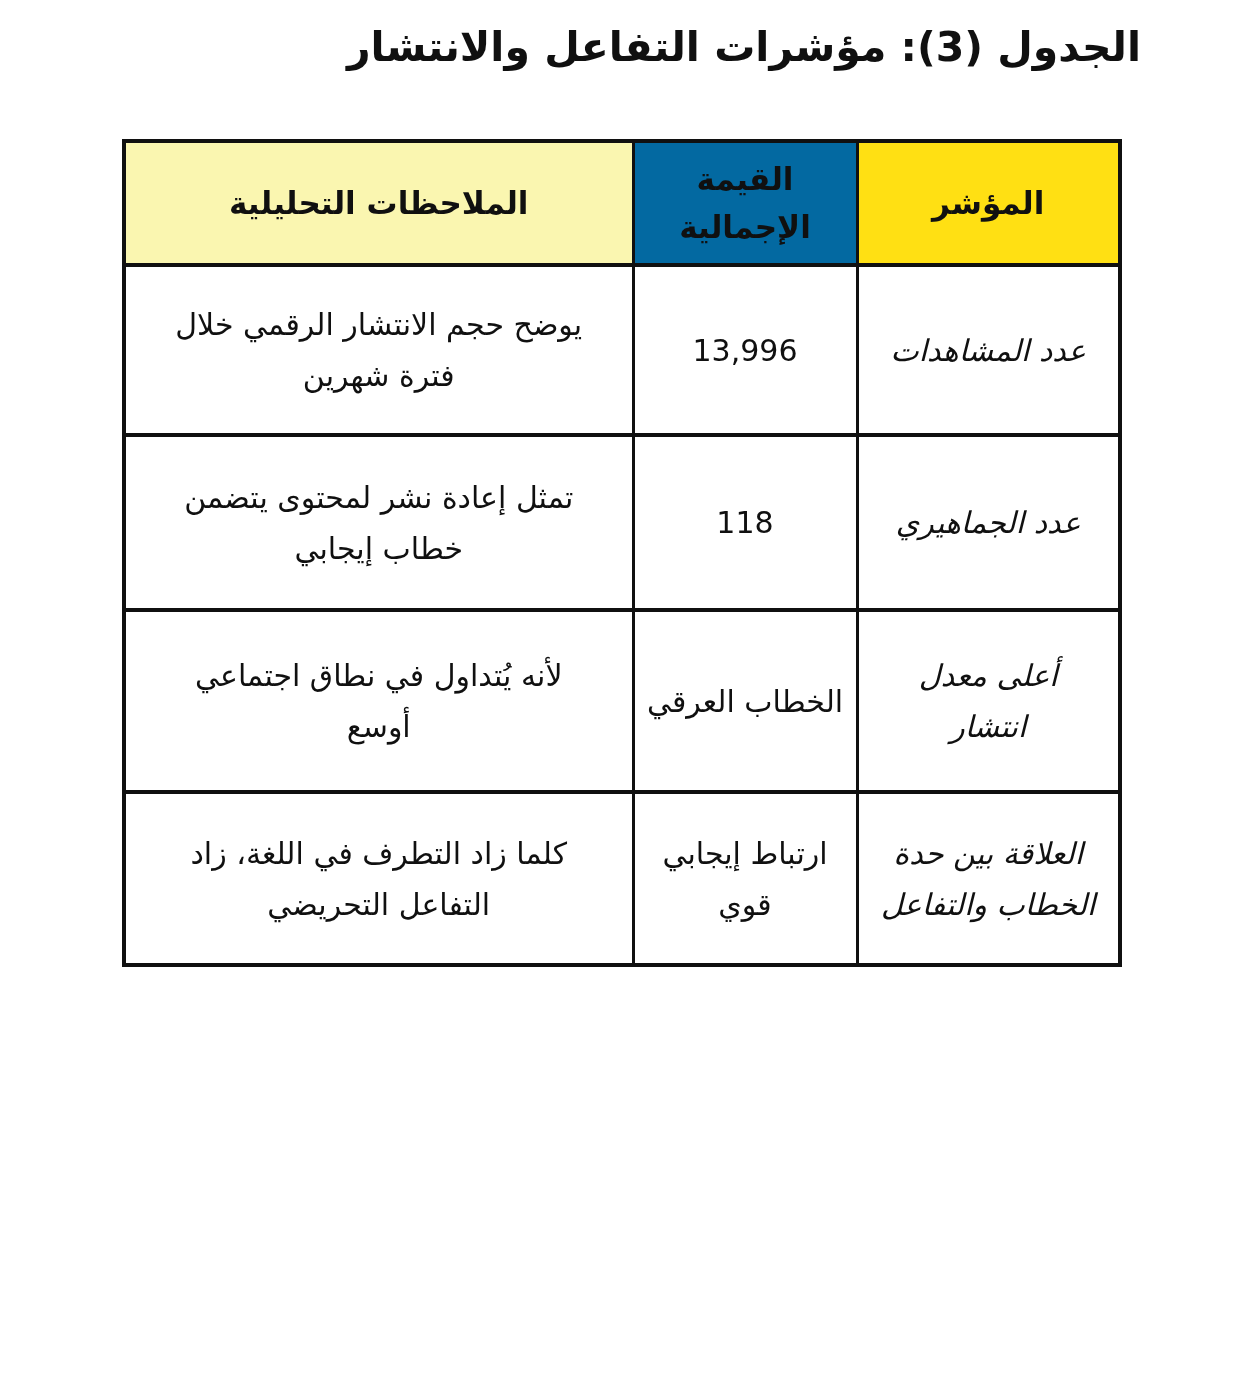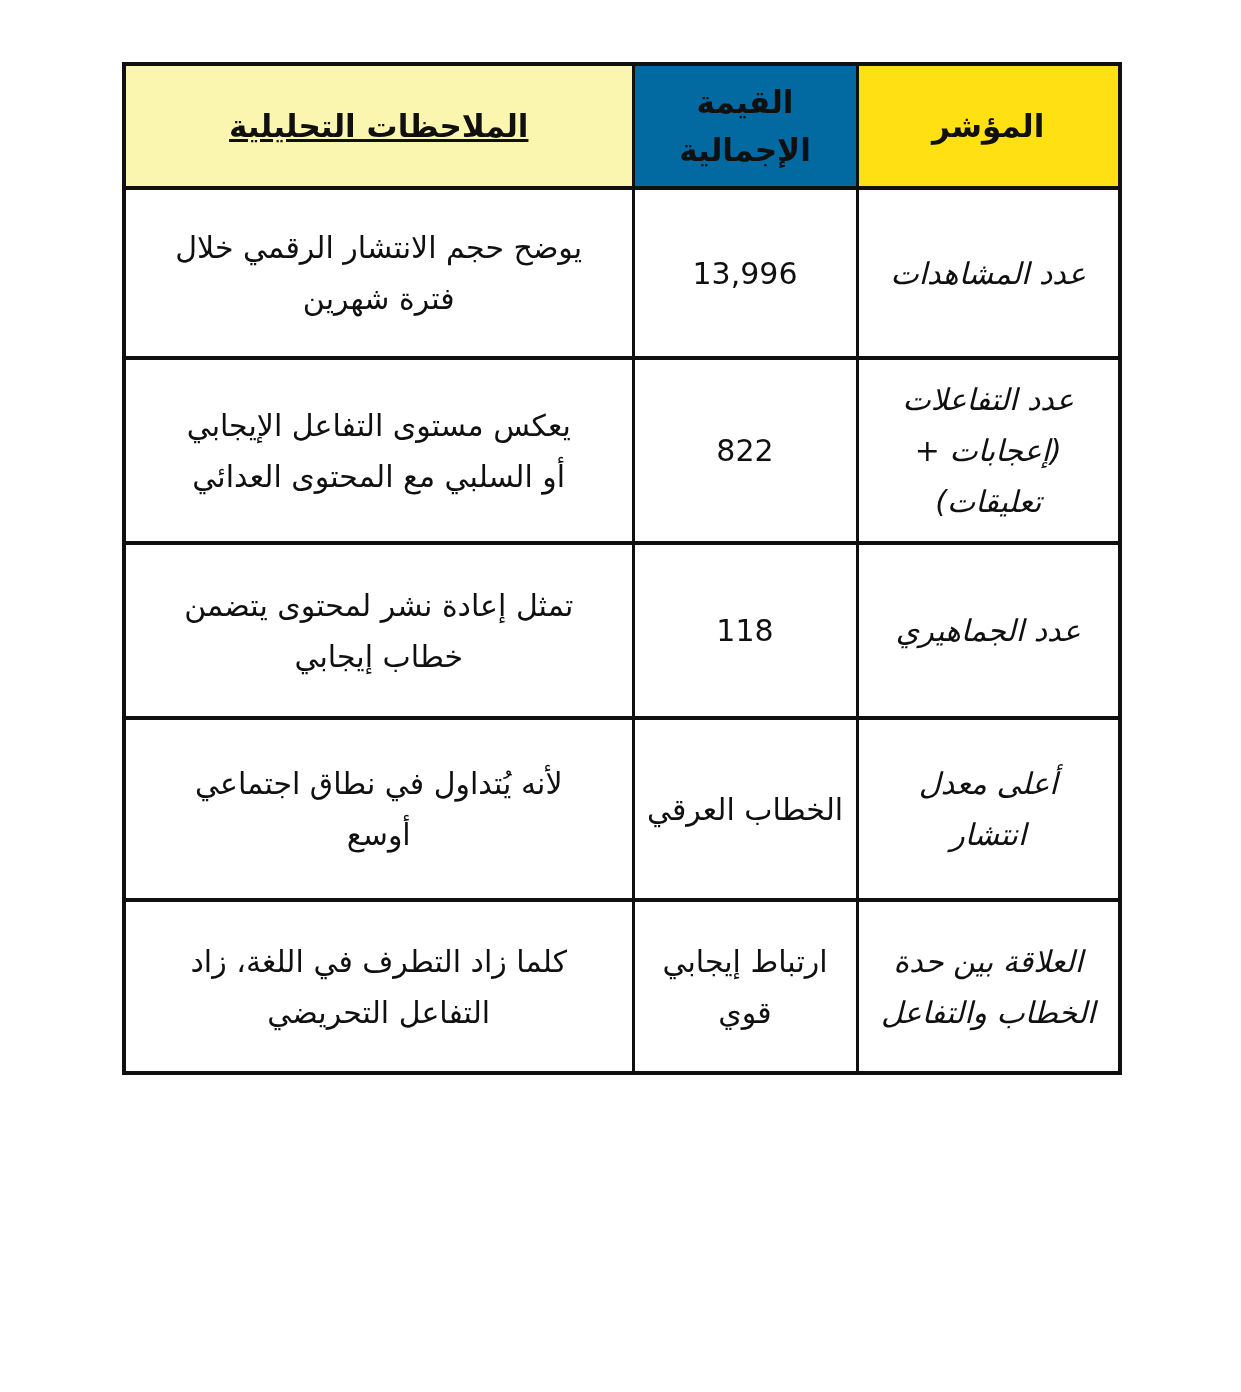--- a/index.html
+++ b/index.html
@@ -46,21 +46,21 @@
   tr.header-row { height: 124px; }
   tr.row-0 { height: 170px; }
   tr.row-1 { height: 185px; }
   tr.row-2 { height: 175px; }
   tr.row-3 { height: 175px; }
   tr.row-4 { height: 182px; }
   tr.row-5 { height: 173px; }
 
   th.h-indicator { background: #FFE013; margin-left: 30px; }
   th.h-value     { background: #0369a1; }
-  th.h-notes     { background: #FAF6B0; text-decoration: underline; }
+  th.h-notes     { background: #FAF6B0; }
 
   table.indicators th {
     font-size: 31px;
     font-weight: bold;
     line-height: 1.55;
     padding: 0 10px;
   }
   table.indicators td {
     font-size: 30px;
     font-weight: normal;
@@ -68,44 +68,40 @@
   }
   td.indicator-cell { padding: 0 22px; font-style: italic; }
   td.value-cell     { padding: 0 12px; margin-left: 48px; }
   td.notes-cell     { padding: 0 46px; }
 </style>
 </head>
 <body>
 
 <main>
 
+  <h1 class="page-title">الجدول (3): مؤشرات التفاعل والانتشار</h1>
 
   <table class="indicators">
     <colgroup>
       <col class="col-indicator">
       <col class="col-value">
       <col class="col-notes">
     </colgroup>
     <thead>
       <tr class="header-row">
         <th class="h-indicator">المؤشر</th>
         <th class="h-value">القيمة الإجمالية</th>
         <th class="h-notes">الملاحظات التحليلية</th>
       </tr>
     </thead>
     <tbody>
       <tr class="row-0">
         <td class="indicator-cell">عدد المشاهدات</td>
         <td class="value-cell">13,996</td>
         <td class="notes-cell">يوضح حجم الانتشار الرقمي خلال فترة شهرين</td>
-      </tr>
-      <tr class="row-1">
-        <td class="indicator-cell">عدد التفاعلات (إعجابات + تعليقات)</td>
-        <td class="value-cell">822</td>
-        <td class="notes-cell">يعكس مستوى التفاعل الإيجابي أو السلبي مع المحتوى العدائي</td>
       </tr>
       <tr class="row-2">
         <td class="indicator-cell">عدد الجماهيري</td>
         <td class="value-cell">118</td>
         <td class="notes-cell">تمثل إعادة نشر لمحتوى يتضمن خطاب إيجابي</td>
       </tr>
       <tr class="row-4">
         <td class="indicator-cell">أعلى معدل انتشار</td>
         <td class="value-cell">الخطاب العرقي</td>
         <td class="notes-cell">لأنه يُتداول في نطاق اجتماعي أوسع</td>

